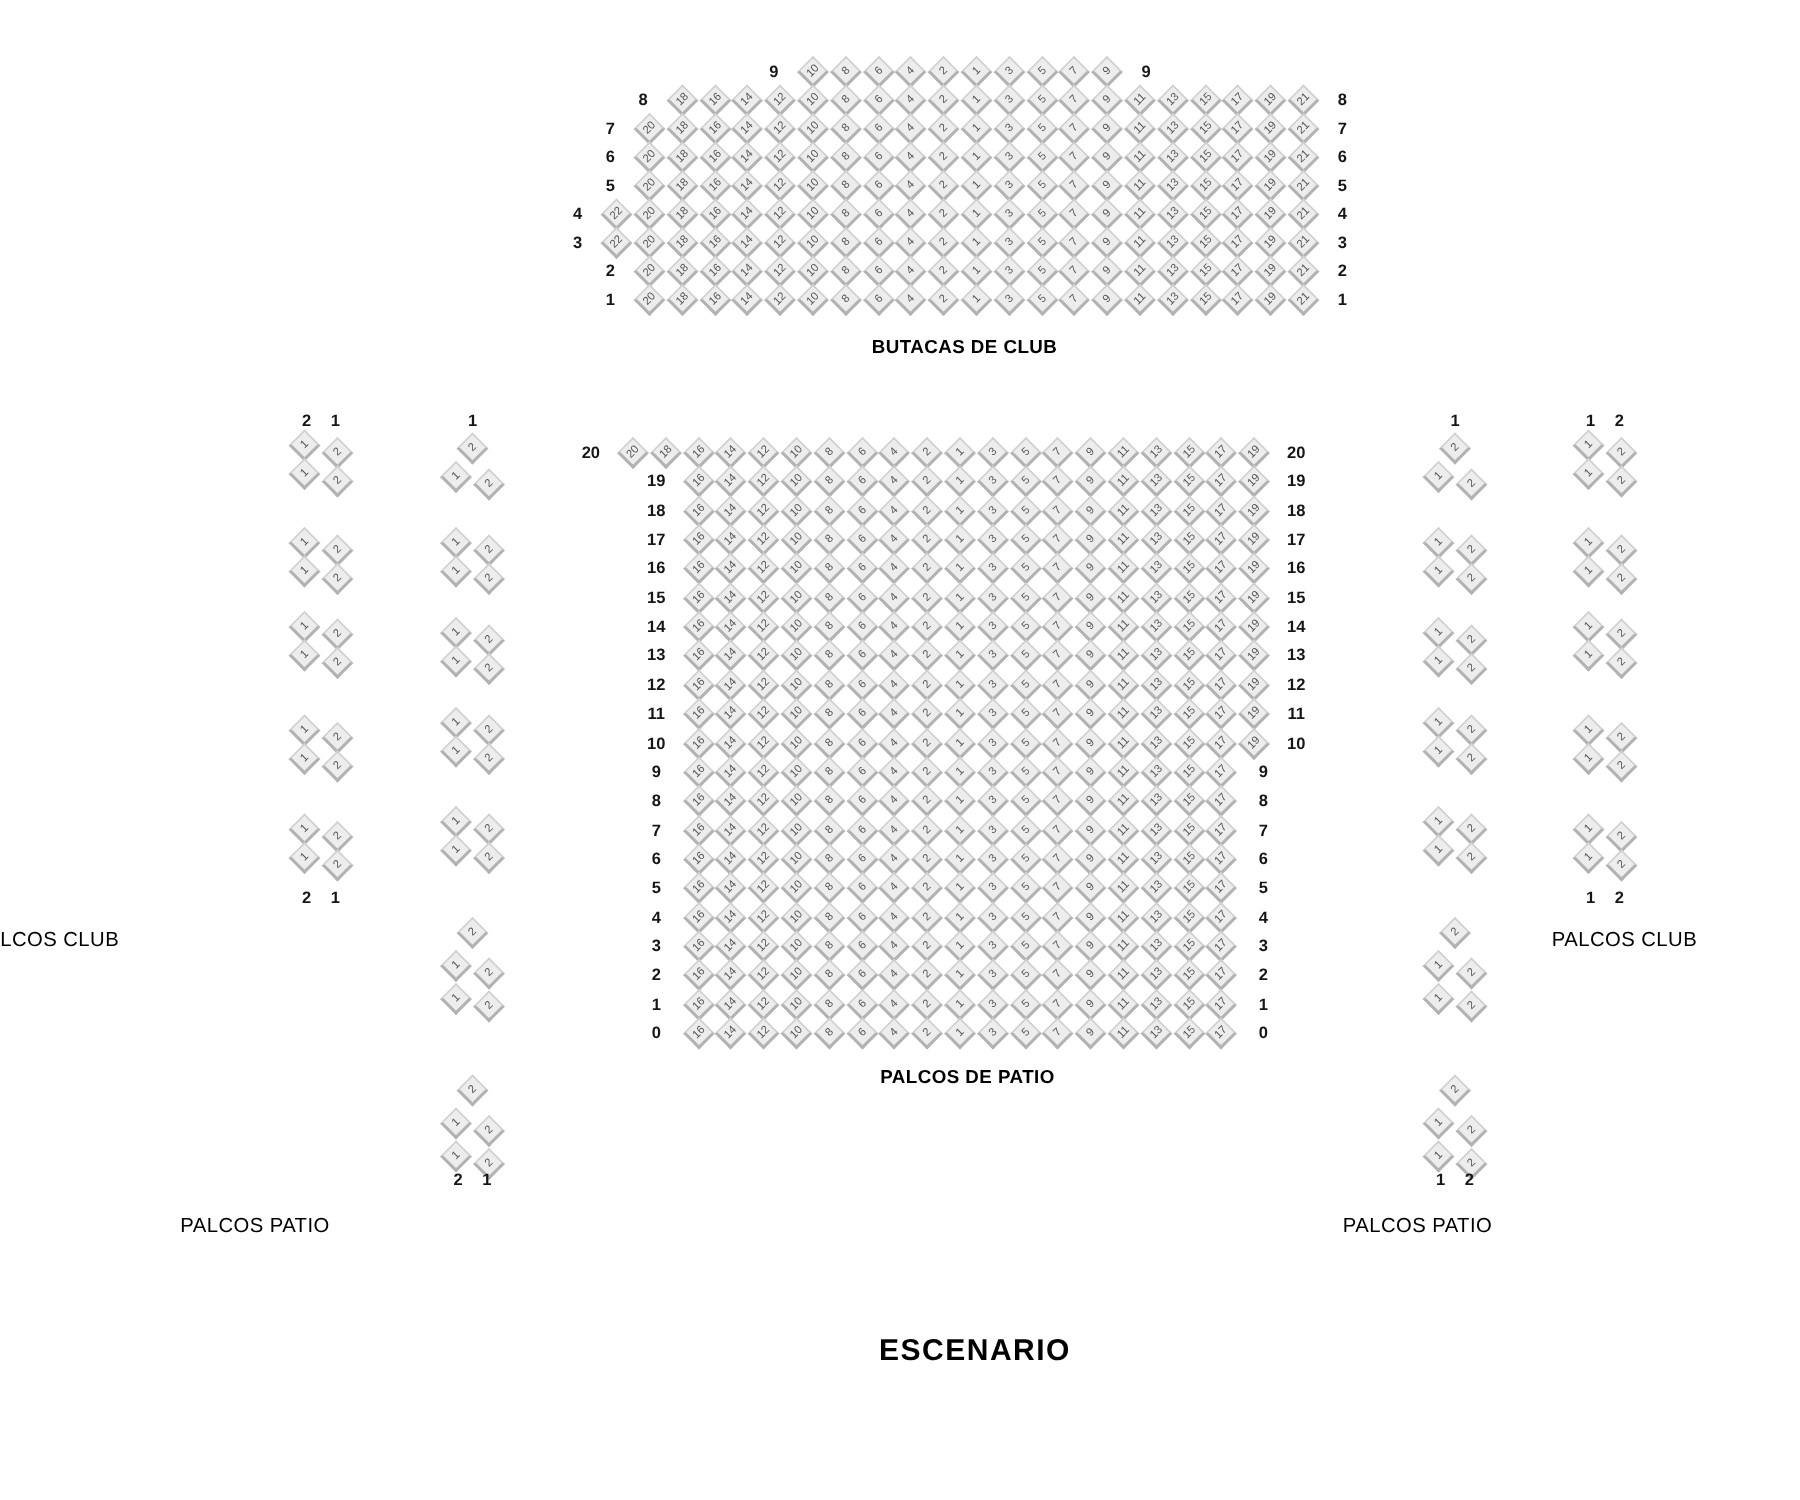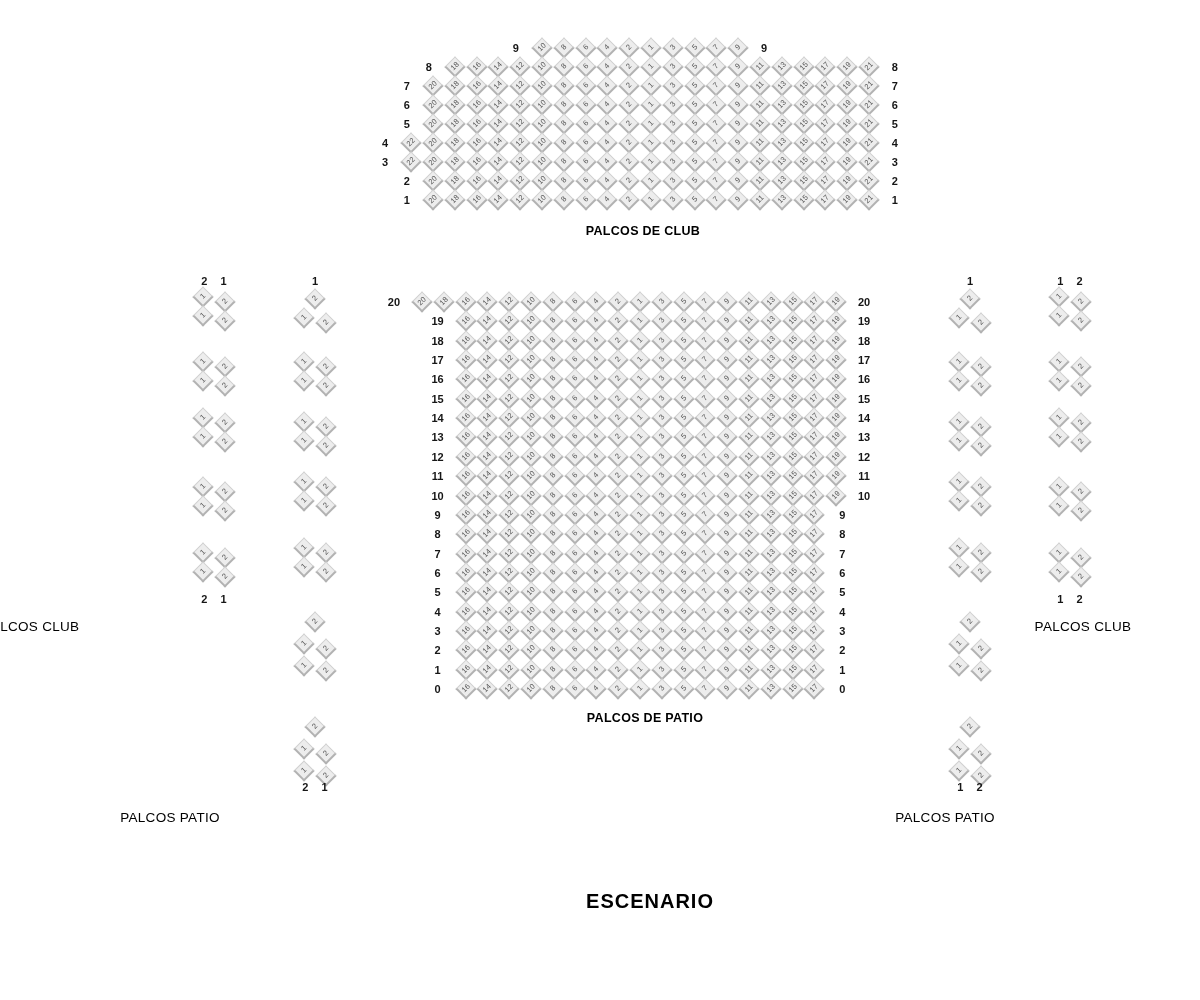--- a/index.html
+++ b/index.html
@@ -765,21 +765,21 @@
       <div class="seat" style="left: 1081px; top: 492px;">2</div>
       <div class="seat" style="left: 1059px; top: 506px;">1</div>
       <div class="seat" style="left: 1081px; top: 511px;">2</div>
       <div class="seat" style="left: 1059px; top: 553px;">1</div>
       <div class="seat" style="left: 1081px; top: 558px;">2</div>
       <div class="seat" style="left: 1059px; top: 572px;">1</div>
       <div class="seat" style="left: 1081px; top: 577px;">2</div>
       <div class="row-label spread" style="left: 1070px; top: 599px;">1 2</div>
     </div>
 
-  <div class="sec-label" id="club-label">PALCOS DE CLUB</div>
+  <div class="sec-label" id="club-label">BUTACAS DE CLUB</div>
 
   <div class="sec-label" id="patio-label">PALCOS DE PATIO</div>
 
   <div class="sec-label palco-label" id="palcos-club-left-label">PALCOS CLUB</div>
 
   <div class="sec-label palco-label" id="palcos-patio-left-label">PALCOS PATIO</div>
 
   <div class="sec-label palco-label" id="palcos-club-right-label">PALCOS CLUB</div>
 
   <div class="sec-label palco-label" id="palcos-patio-right-label">PALCOS PATIO</div>

